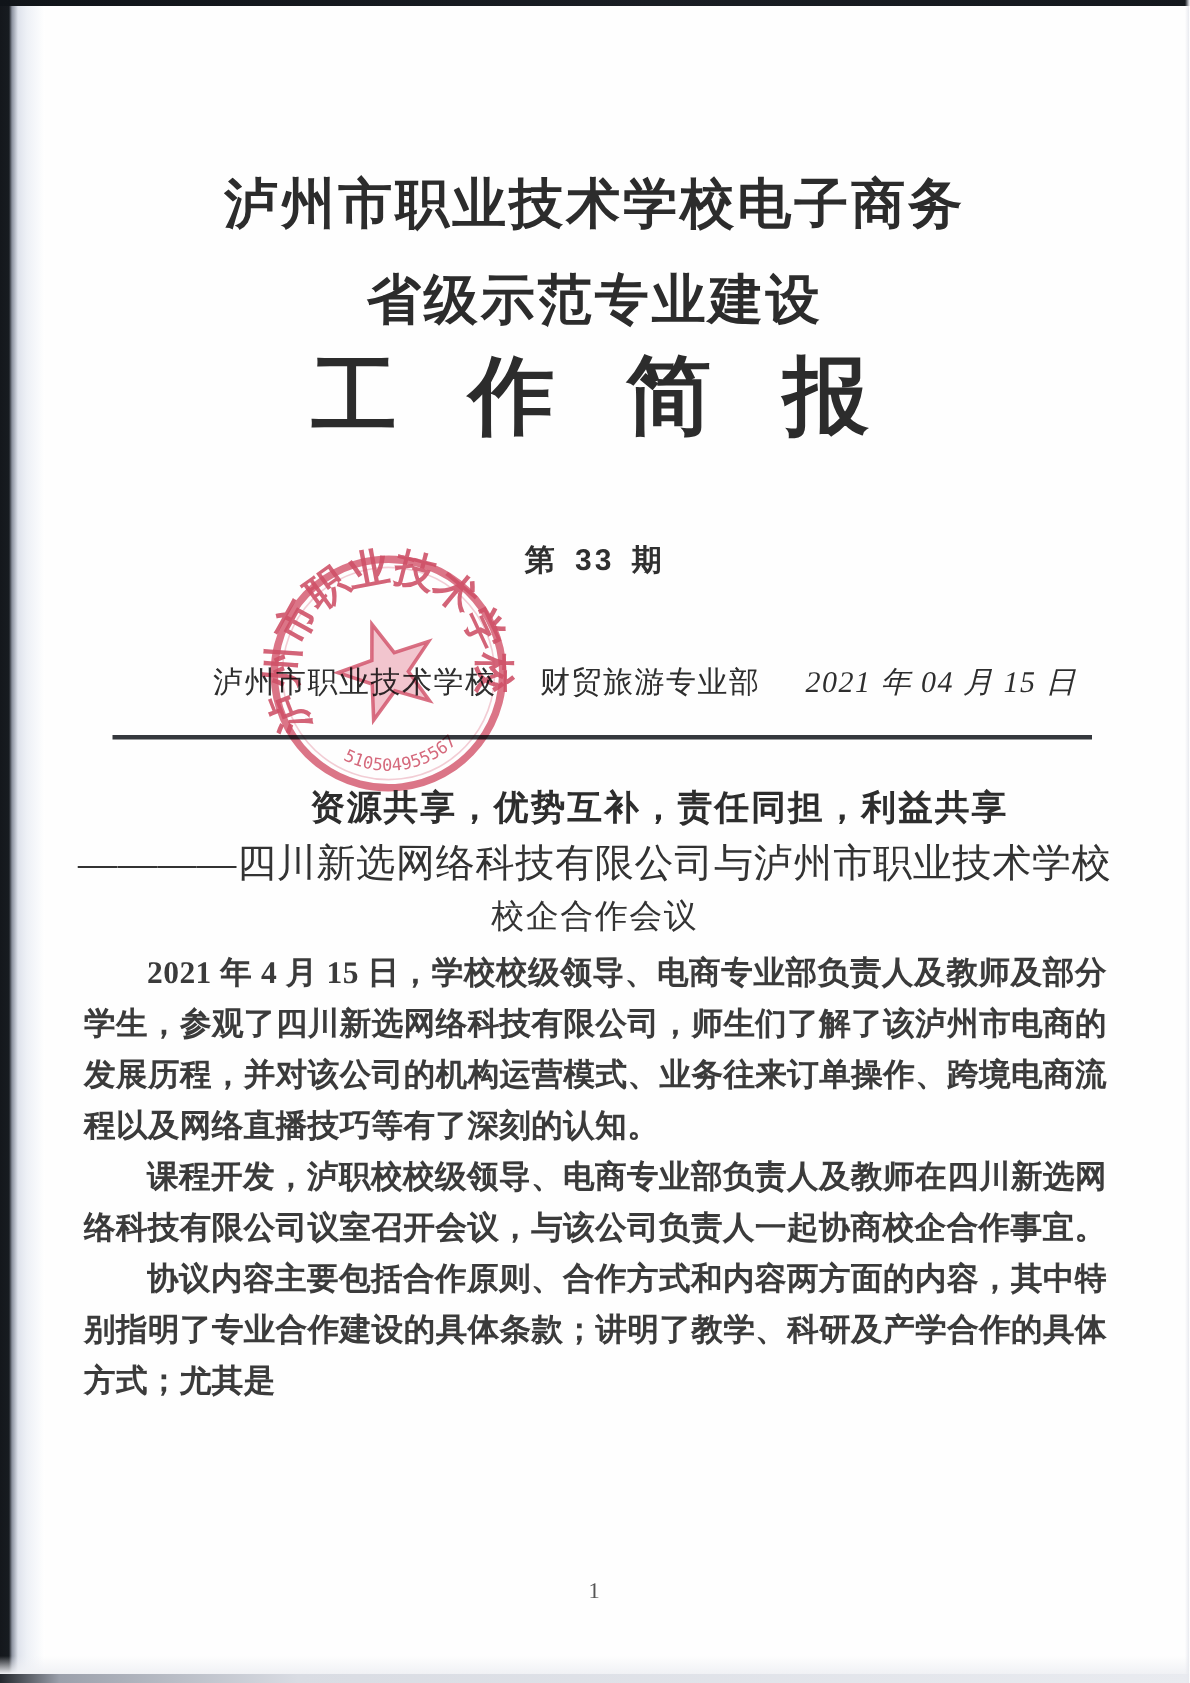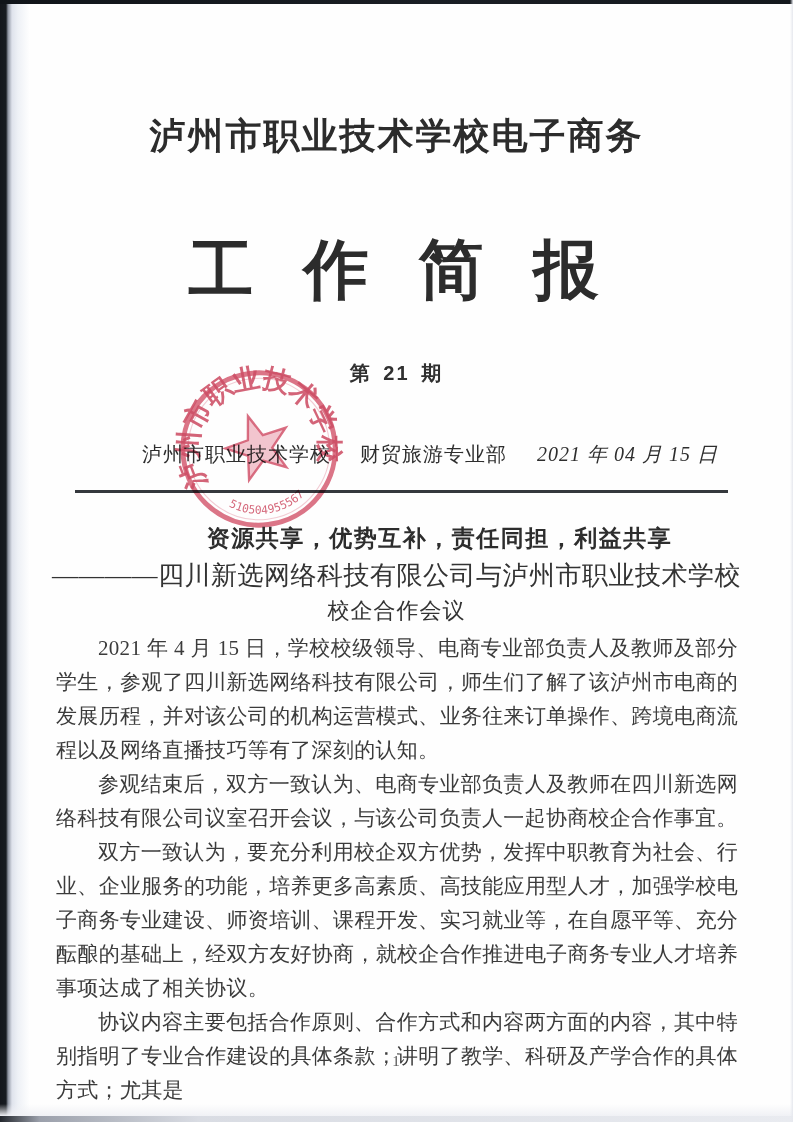--- a/index.html
+++ b/index.html
@@ -22,21 +22,21 @@
     background:linear-gradient(to left,#e6e8ee,rgba(255,255,255,0)); }
 
   .abs { position:absolute; left:0; width:100%; text-align:center; }
 
   .title-sans {
     font-family:Liberation Sans, sans-serif;
     font-weight:bold; color:#2c2c2c;
   }
   .masthead-line1 { top:112px; font-size:36px; letter-spacing:2px; }
   .masthead-line2 { top:176px; font-size:36px; letter-spacing:2px; }
-  .masthead-line3 { top:226px; font-size:65px; letter-spacing:6px; word-spacing:20px; }
+  .masthead-line3 { top:226px; font-size:57px; letter-spacing:6px; word-spacing:20px; }
   .issue-line { top:360px; font-size:20px; letter-spacing:2px; word-spacing:4px; color:#303030; }
 
   .pub-item { position:absolute; top:441px; font-size:20px; color:#2e2e2e; letter-spacing:1px; white-space:nowrap; }
   .pub-school { left:142px; }
   .pub-dept   { left:360px; }
   .pub-date   { left:537px;font-style:italic; }
 
   .rule { position:absolute; top:490px; left:75px; width:653px; height:3px; background:#35383d; }
 
   .stamp {
@@ -46,38 +46,39 @@
 
   .headline  { top:523px; font-size:23px; font-weight:bold; letter-spacing:1.5px; color:#2d2d2d;margin-left:43px; }
   .subtitle1 { top:558px; font-size:26px; letter-spacing:0.5px; color:#333333; white-space:nowrap; }
   .subtitle2 { top:596px; font-size:22px; letter-spacing:1px; color:#333333; }
 
   .body-text {
     position:absolute; top:631px; left:56px; width:682px;
     font-size:21px; line-height:34px; text-align:justify; color:#3b3b3b;
     letter-spacing:0.3px;
   }
-  .body-text p { margin:0; text-indent:2em; }
+  .body-text p { margin:0; text-indent:2em;font-weight:bold; }
 
   .page-num { top:1053px; font-size:15px; color:#555555; letter-spacing:1px; }
 </style>
 </head>
 <body>
 
 <div class="page">
 
   <div class="edge-left"></div>
   <div class="edge-top"></div>
   <div class="edge-bottom-haze"></div>
   <div class="edge-bottom"></div>
   <div class="edge-right"></div>
 
   <div class="abs title-sans masthead-line1">泸州市职业技术学校电子商务</div>
+  <div class="abs title-sans masthead-line2">省级示范专业建设</div>
   <div class="abs title-sans masthead-line3">工 作 简 报</div>
-  <div class="abs title-sans issue-line">第 21 期</div>
+  <div class="abs title-sans issue-line">第 33 期</div>
 
   <span class="pub-item pub-school">泸州市职业技术学校</span>
   <span class="pub-item pub-dept">财贸旅游专业部</span>
   <span class="pub-item pub-date">2021 年 04 月 15 日</span>
 
   <div class="rule"></div>
 
   <svg class="stamp" viewBox="0 0 200 200">
     <defs>
       <path id="seal-arc-top" d="M 56.3 136.6 A 57 57 0 1 1 143.7 136.6" fill="none"></path>
@@ -93,20 +94,19 @@
       <textPath href="#seal-arc-bottom" startOffset="21">510504955567</textPath>
     </text>
   </svg>
 
   <div class="abs headline">资源共享，优势互补，责任同担，利益共享</div>
   <div class="abs subtitle1">————四川新选网络科技有限公司与泸州市职业技术学校</div>
   <div class="abs subtitle2">校企合作会议</div>
 
   <div class="body-text">
     <p>2021 年 4 月 15 日，学校校级领导、电商专业部负责人及教师及部分学生，参观了四川新选网络科技有限公司，师生们了解了该泸州市电商的发展历程，并对该公司的机构运营模式、业务往来订单操作、跨境电商流程以及网络直播技巧等有了深刻的认知。</p>
-    <p>参观结束后，双方一致认为、电商专业部负责人及教师在四川新选网络科技有限公司议室召开会议，与该公司负责人一起协商校企合作事宜。</p>
-    <p>双方一致认为，要充分利用校企双方优势，发挥中职教育为社会、行业、企业服务的功能，培养更多高素质、高技能应用型人才，加强学校电子商务专业建设、师资培训、课程开发、实习就业等，在自愿平等、充分酝酿的基础上，经双方友好协商，就校企合作推进电子商务专业人才培养事项达成了相关协议。</p>
+    <p>课程开发，泸职校校级领导、电商专业部负责人及教师在四川新选网络科技有限公司议室召开会议，与该公司负责人一起协商校企合作事宜。</p>
     <p>协议内容主要包括合作原则、合作方式和内容两方面的内容，其中特别指明了专业合作建设的具体条款；讲明了教学、科研及产学合作的具体方式；尤其是</p>
   </div>
 
   <div class="abs page-num">1</div>
 
 </div>
 
 </body></html>

